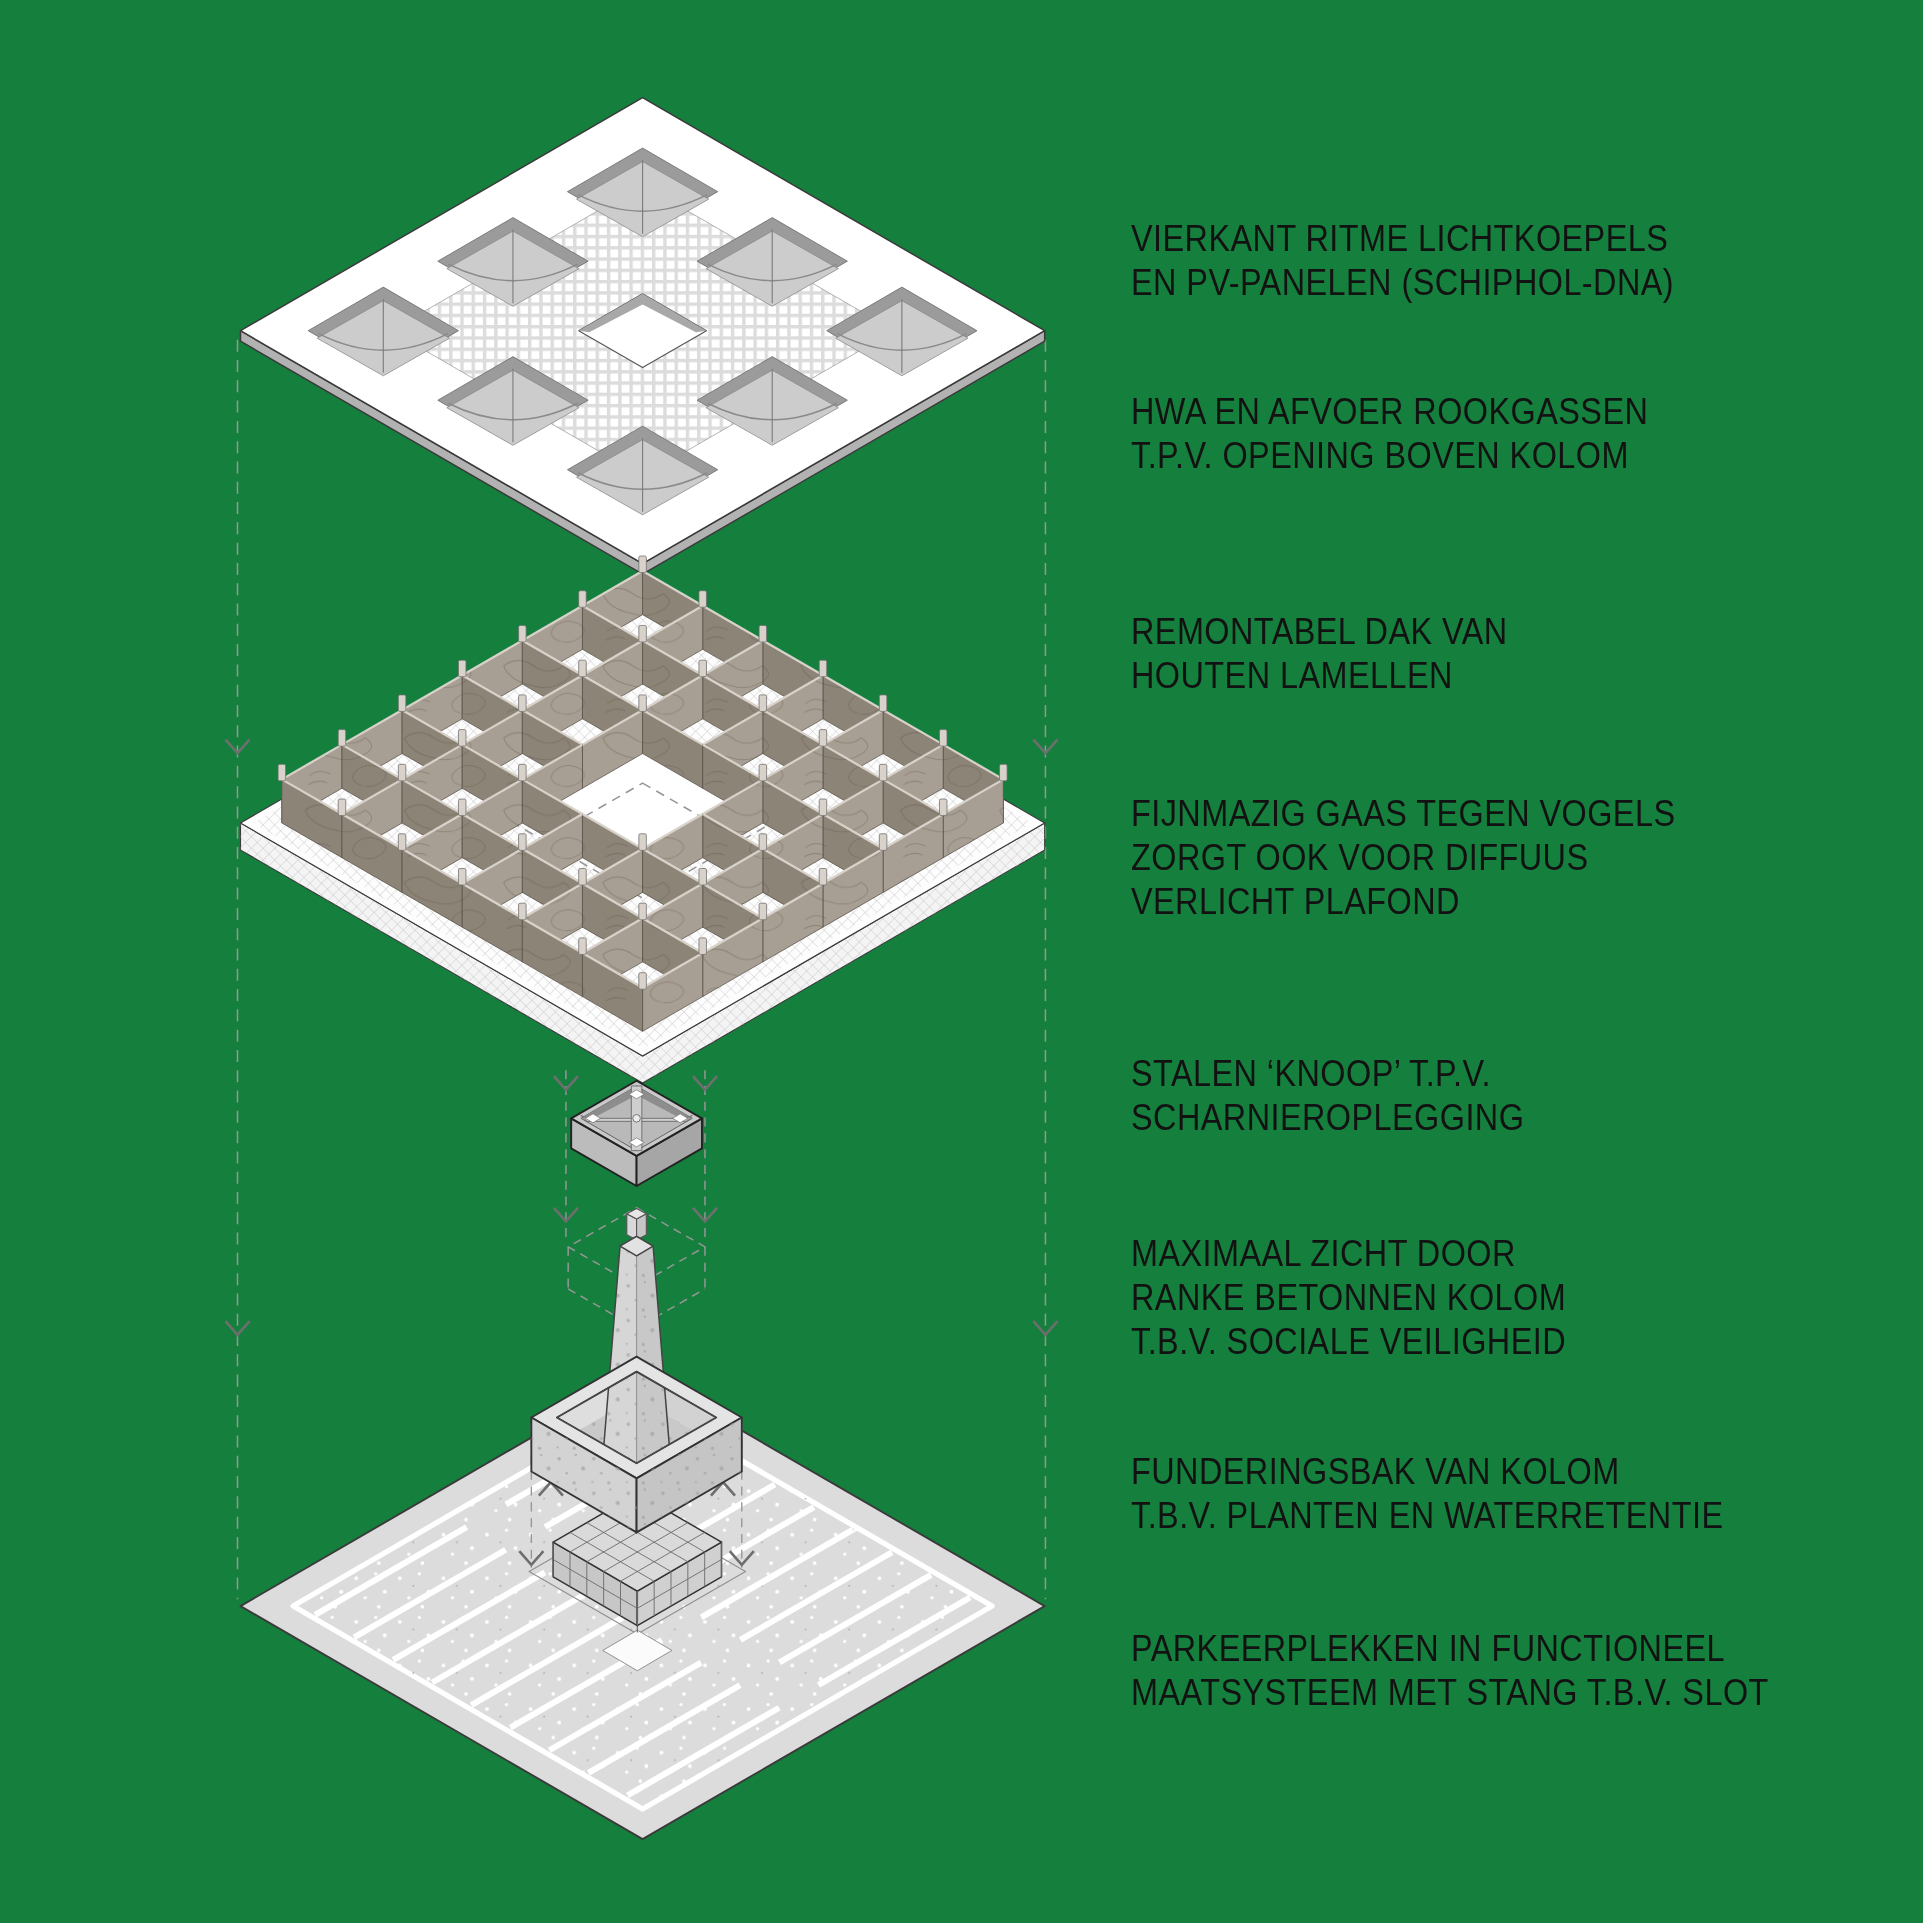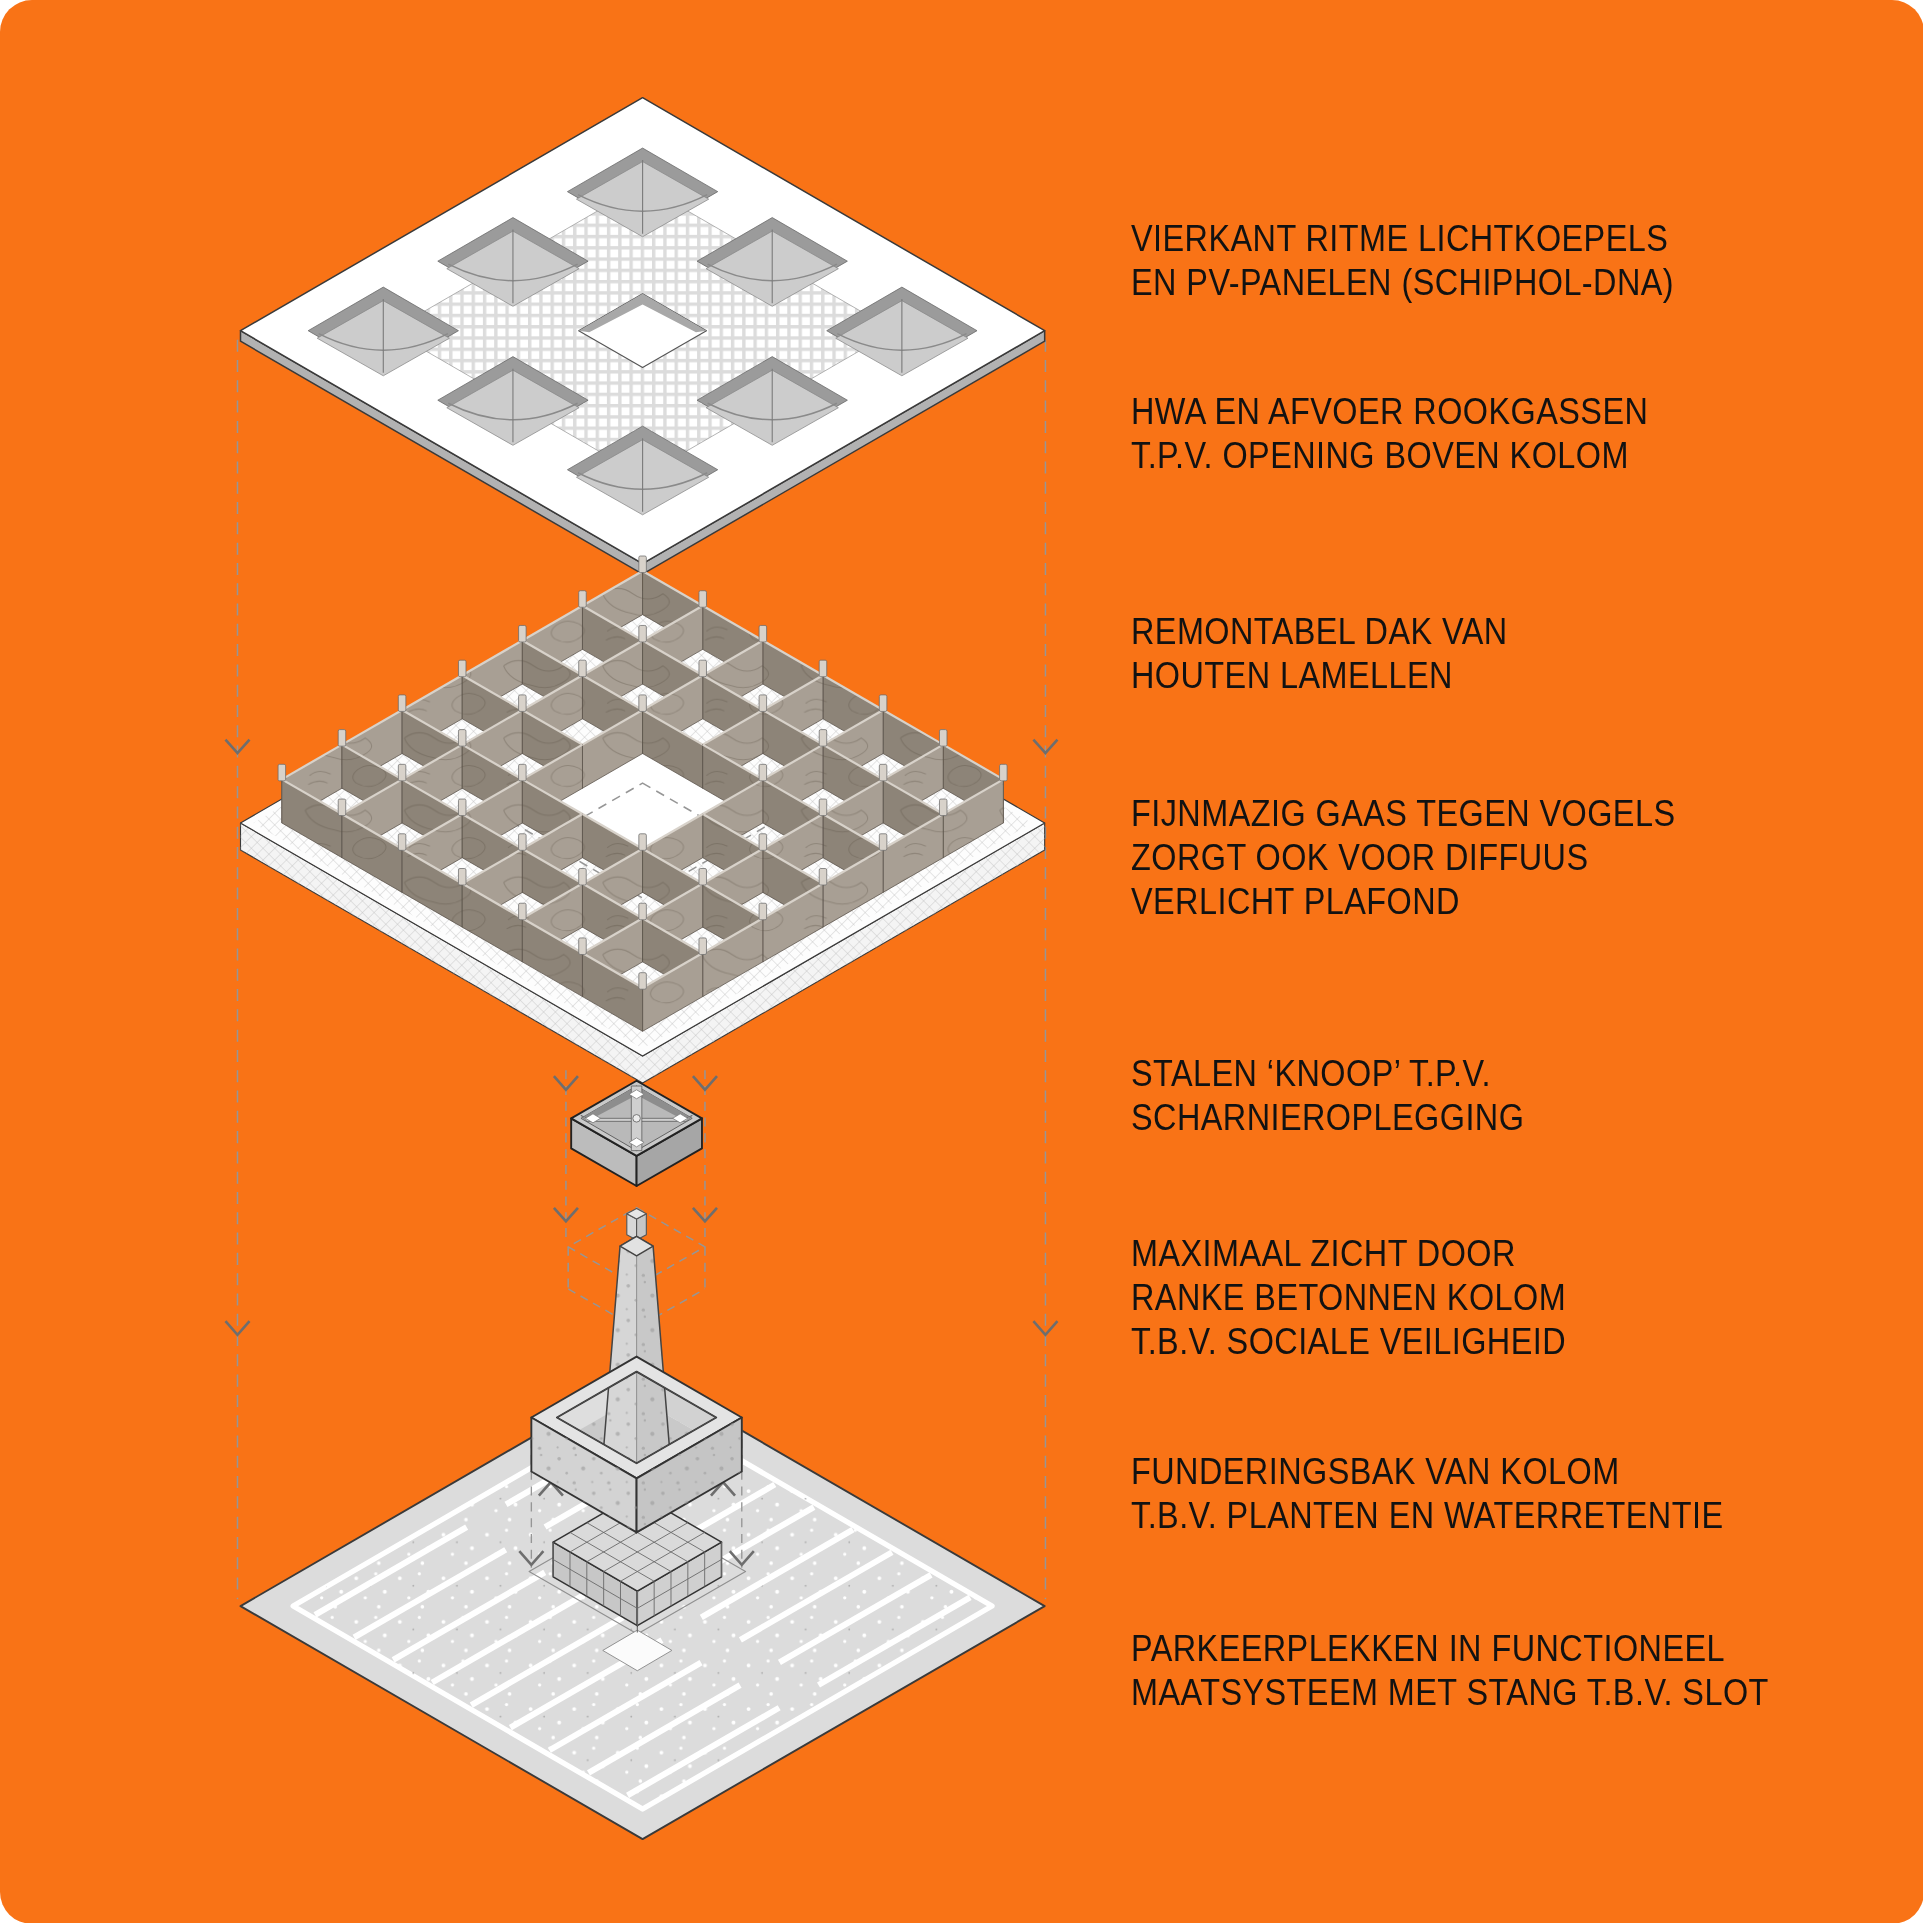--- a/index.html
+++ b/index.html
@@ -1,17 +1,17 @@
 <!DOCTYPE html>
 <html style="font-size:12px"><head>
 <meta charset="utf-8">
 <style>
   html,body{margin:0;padding:0;background:#fff;}
-  .page{position:relative;width:1924px;height:1924px;background:#f97316;overflow:hidden;
-        font-family:"Liberation Sans","DejaVu Sans",sans-serif;border-radius:32px;}
+  .page{position:relative;width:1924px;height:1924px;background:#15803d;overflow:hidden;
+        font-family:"Liberation Sans","DejaVu Sans",sans-serif;}
   #iso{position:absolute;left:0;top:0;width:1924px;height:1924px;}
   .labels{position:absolute;left:0;top:0;width:1924px;height:1924px;}
   .label{position:absolute;left:1131px;color:#121212;font-size:36px;line-height:44px;
          letter-spacing:0.5px;white-space:pre;transform:scaleX(.9);transform-origin:0 0;}
   .l1{top:217px}.l2{top:390px}.l3{top:610px}.l4{top:792px}
   .l5{top:1052px}.l6{top:1232px}.l7{top:1450px}.l8{top:1627px}
   .label span{display:block;}
 </style>
 </head>
 <body>

